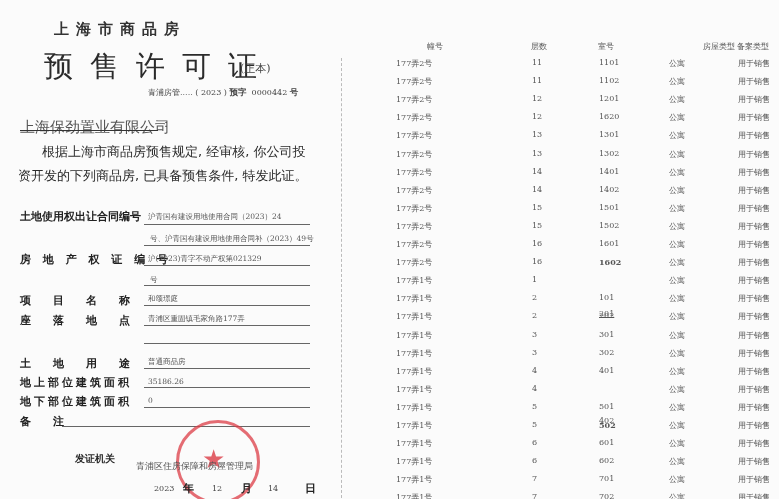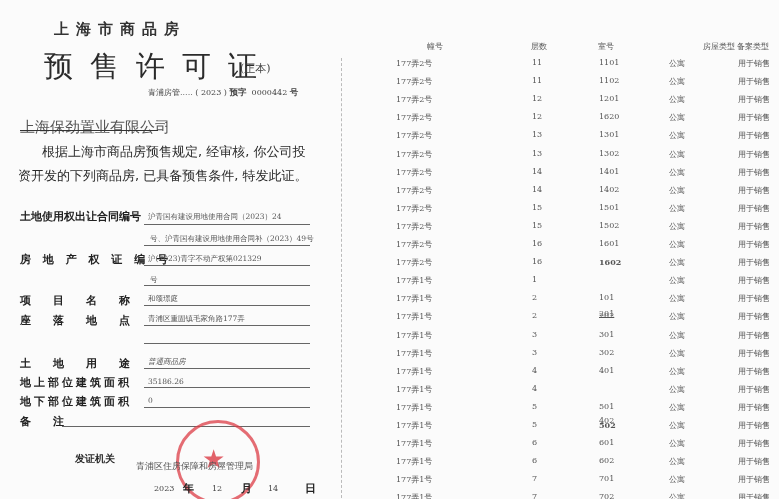--- a/index.html
+++ b/index.html
@@ -66,21 +66,21 @@
 <div class="abs label" style="top:293px;">项　　目　　名　　称</div>
 <div class="abs val" style="left:148px; top:294px;">和颂璟庭</div>
 <div class="abs uline" style="left:144px; top:305px; width:166px;"></div>
 
 <div class="abs label" style="top:313px;">座　　落　　地　　点</div>
 <div class="abs val" style="left:148px; top:314px;">青浦区重固镇毛家角路177弄</div>
 <div class="abs uline" style="left:144px; top:325px; width:166px;"></div>
 <div class="abs uline" style="left:144px; top:343px; width:166px;"></div>
 
 <div class="abs label" style="top:356px;">土　　地　　用　　途</div>
-<div class="abs val" style="left:148px; top:357px;font-style:italic;">普通商品房</div>
+<div class="abs val" style="left:148px; top:357px;">普通商品房</div>
 <div class="abs uline" style="left:144px; top:368px; width:166px;"></div>
 
 <div class="abs label" style="top:375px; letter-spacing:3px;">地上部位建筑面积</div>
 <div class="abs val" style="left:148px; top:377px;">35186.26</div>
 <div class="abs uline" style="left:144px; top:387px; width:166px;"></div>
 
 <div class="abs label" style="top:394px; letter-spacing:3px;">地下部位建筑面积</div>
 <div class="abs val" style="left:148px; top:396px;">0</div>
 <div class="abs uline" style="left:144px; top:407px; width:166px;"></div>
 

